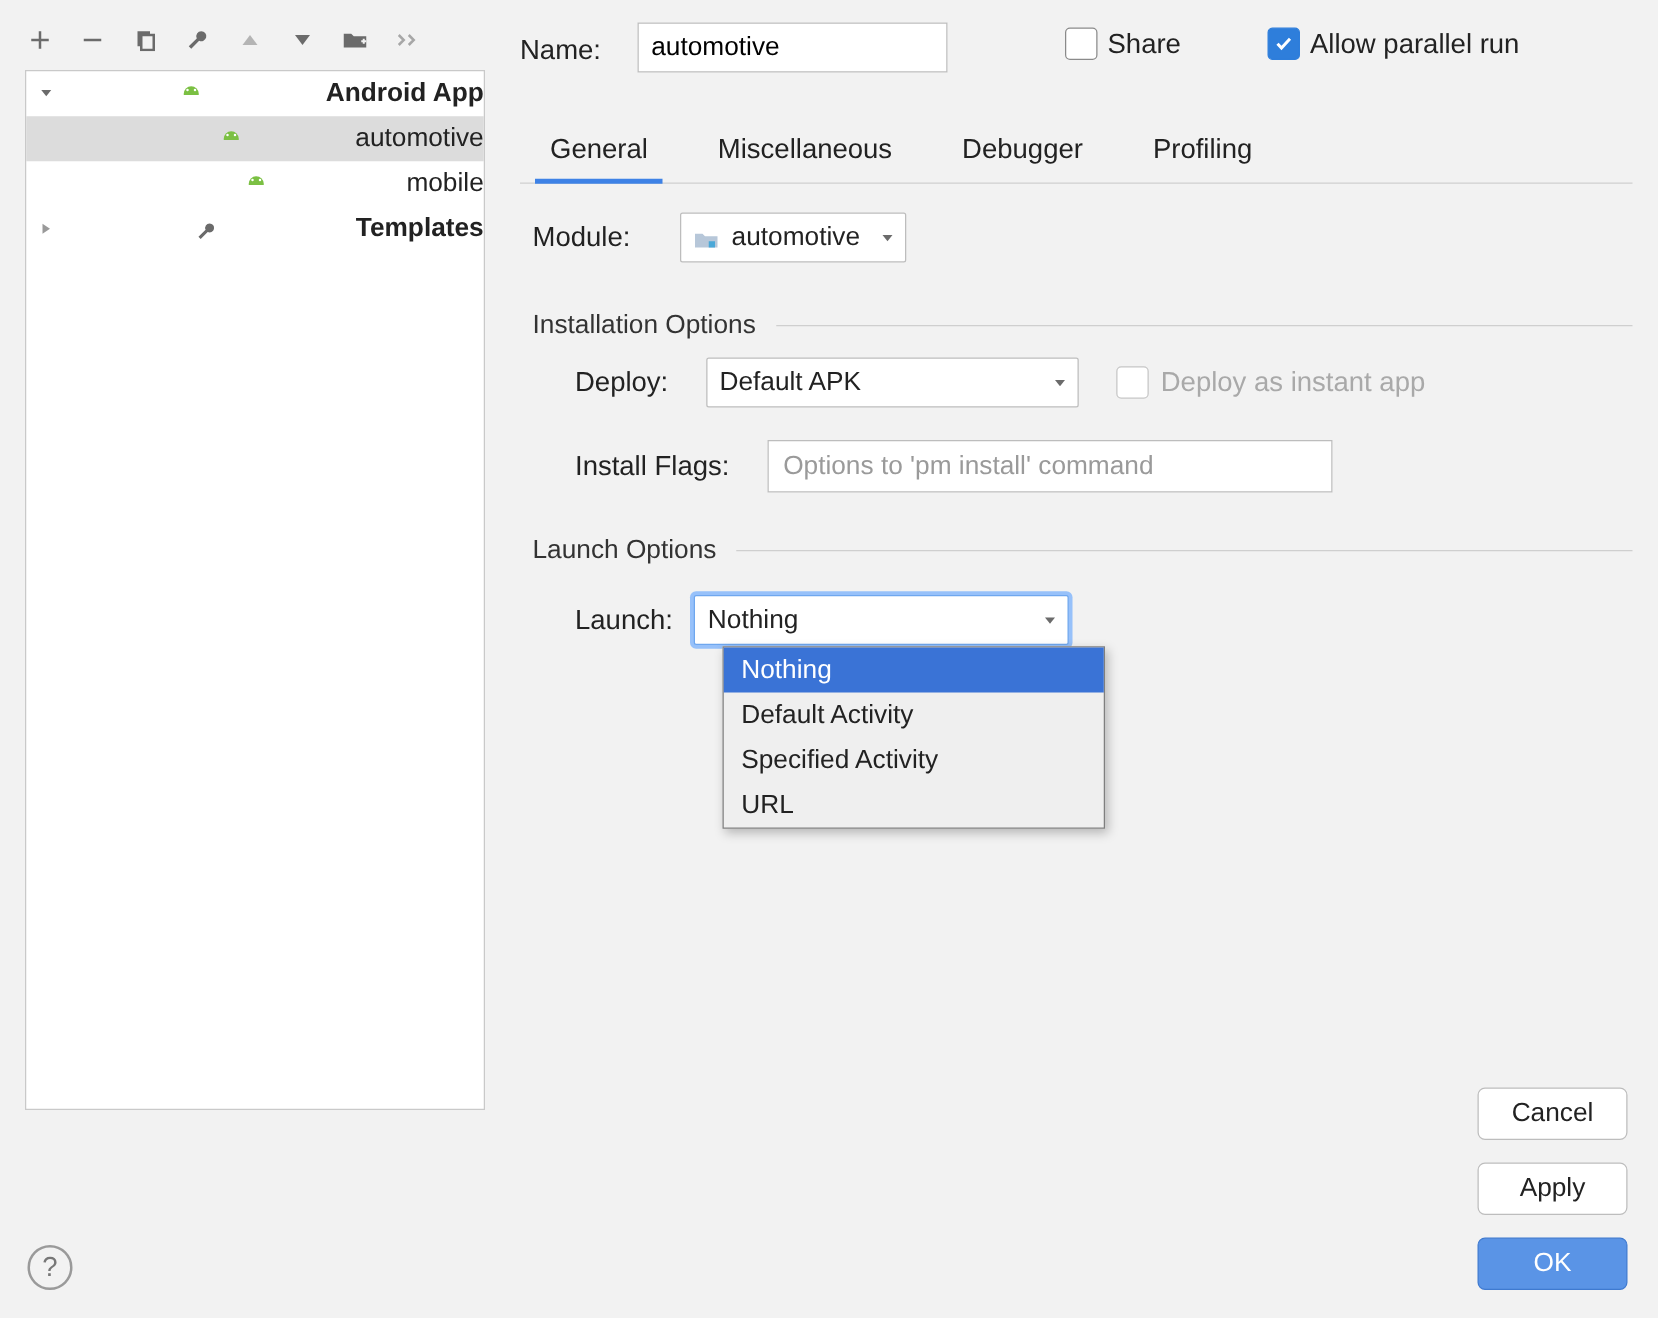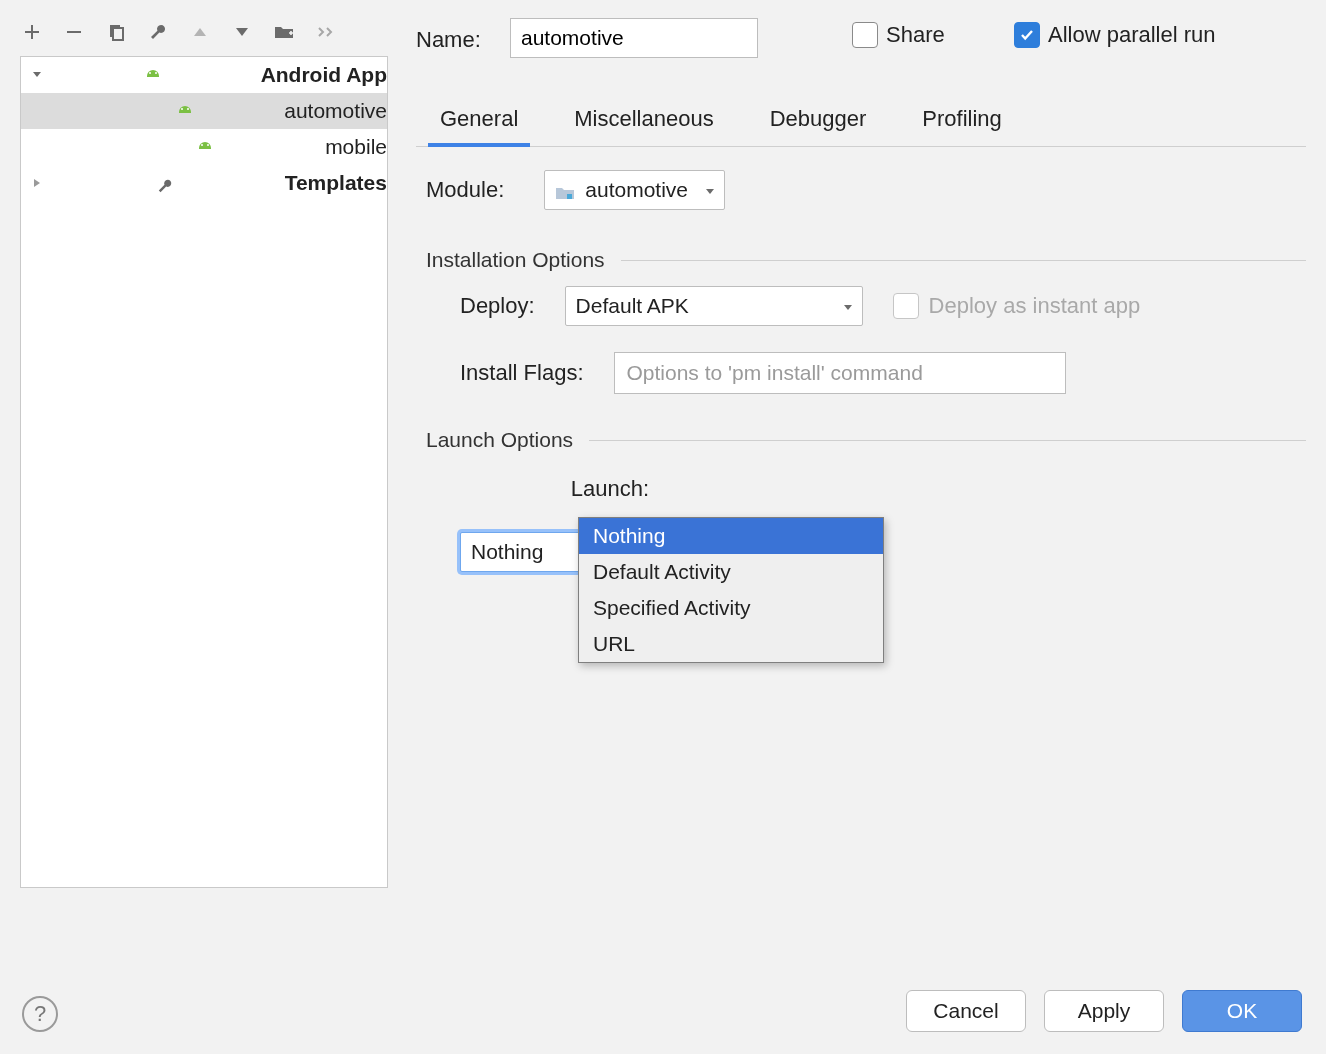--- a/index.html
+++ b/index.html
@@ -139,21 +139,21 @@
   }
   .flags-row input {
     width:452px; height:42px; border:1px solid #bdbdbd; background:#fff;
     font-size:21px; padding:4px 12px; outline:none;
   }
   .flags-row input::placeholder { color:#9a9a9a; }
 
   
   .launch-row {
     position:absolute; left:460px; top:476px;
-    display:flex; align-items:center; gap:30px;flex-direction:column;
+    display:flex; align-items:center; gap:17px;
   }
   .launch-row .combo { width:300px; }
   .launch-row .combo.focused {
     box-shadow: 0 0 0 3px rgba(90,160,255,0.6);
     border-color:#6fa7ee;
   }
   .popup {
     position:absolute; left:578px; top:517px;
     width:306px; background:#efefef;
     border:1px solid #7f7f7f;
@@ -167,21 +167,21 @@
 
   
   .help-btn {
     position:absolute; left:22px; bottom:22px;
     width:36px; height:36px; border:2px solid #9a9a9a; border-radius:50%;
     display:flex; align-items:center; justify-content:center;
     color:#777; font-size:22px; cursor:pointer;
   }
   .footer {
     position:absolute; right:24px; bottom:22px;
-    display:flex; gap:18px;
+    display:flex; gap:18px;flex-direction:column;
   }
   .btn {
     min-width:120px; height:42px; padding:0 24px;
     border:1px solid #bdbdbd; border-radius:6px;
     background:#fff; font-size:21px; display:flex; align-items:center; justify-content:center;
     cursor:pointer;
   }
   .btn.primary {
     background:#5a94e6; border-color:#3f7ad0; color:#fff;
   }

